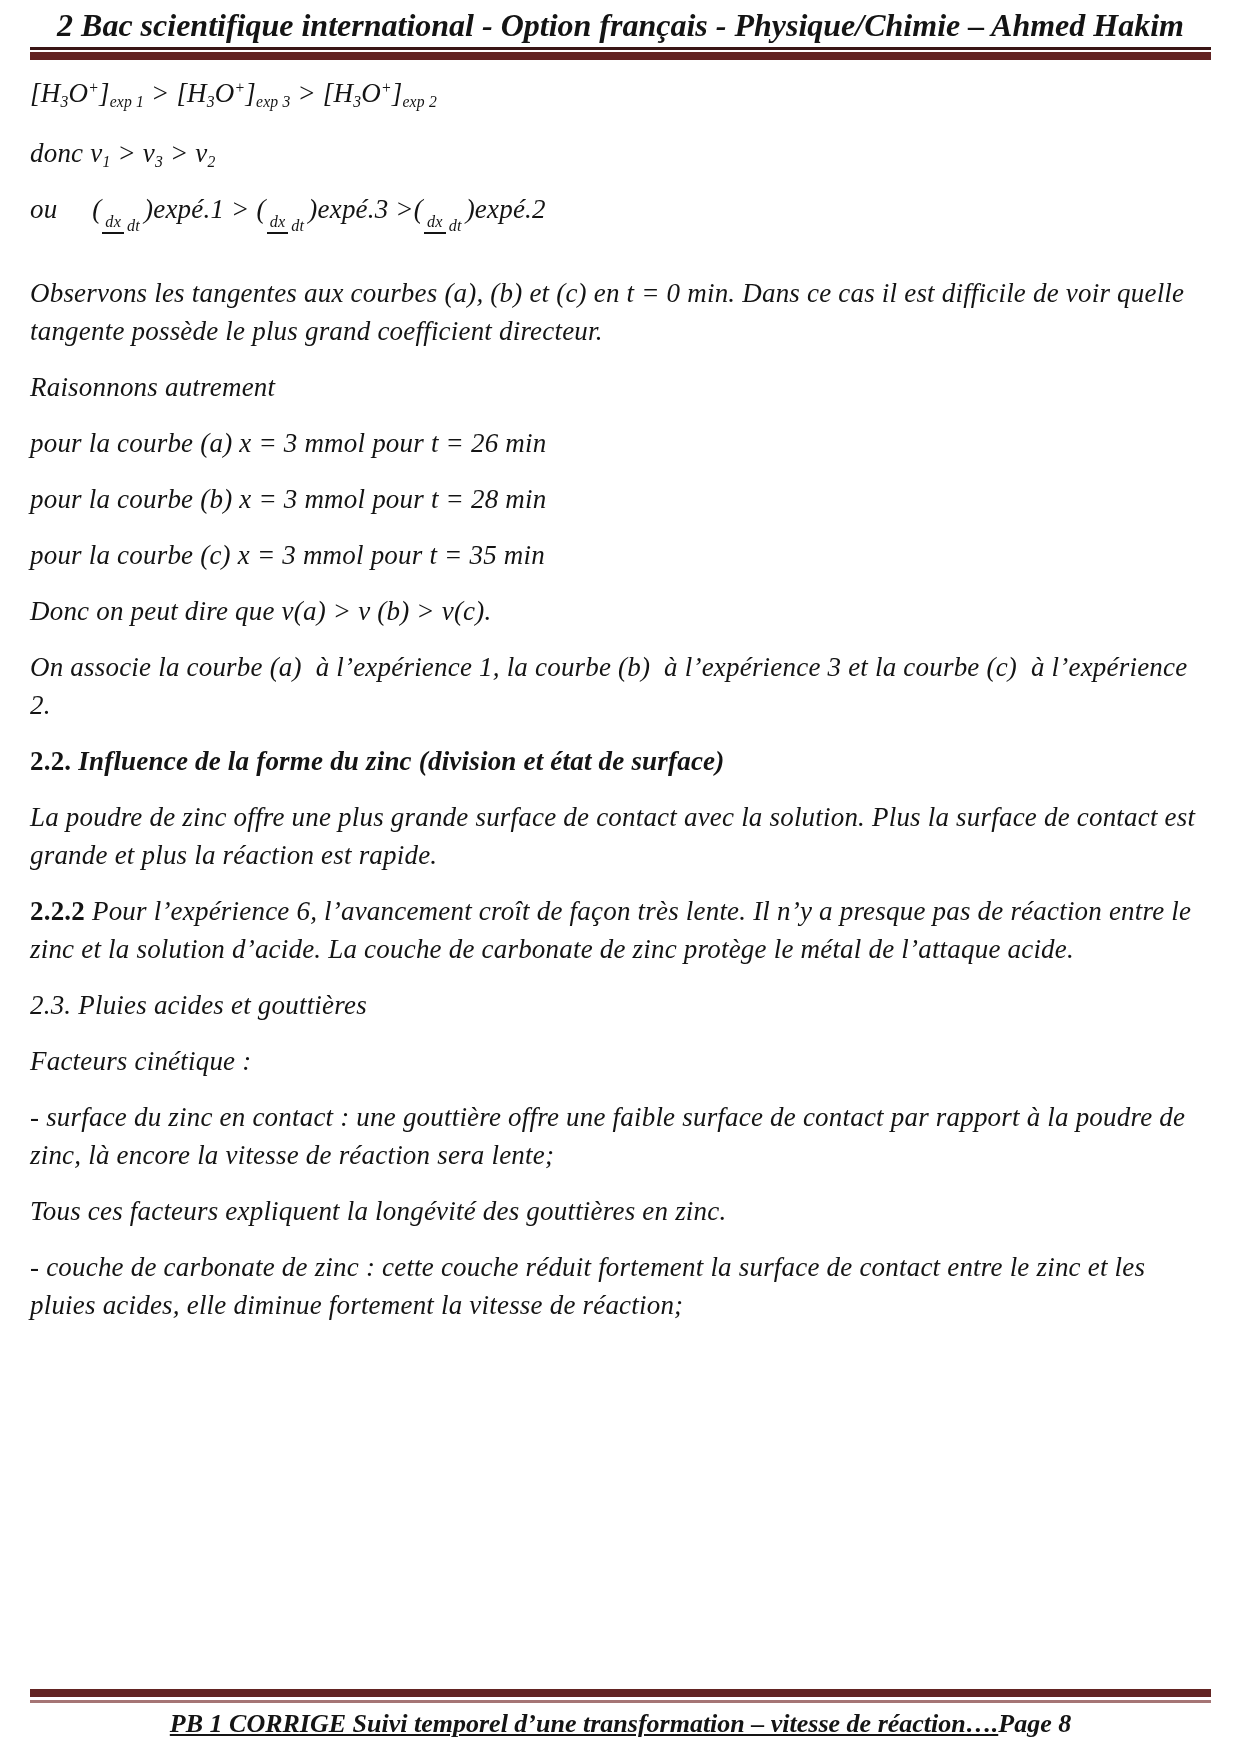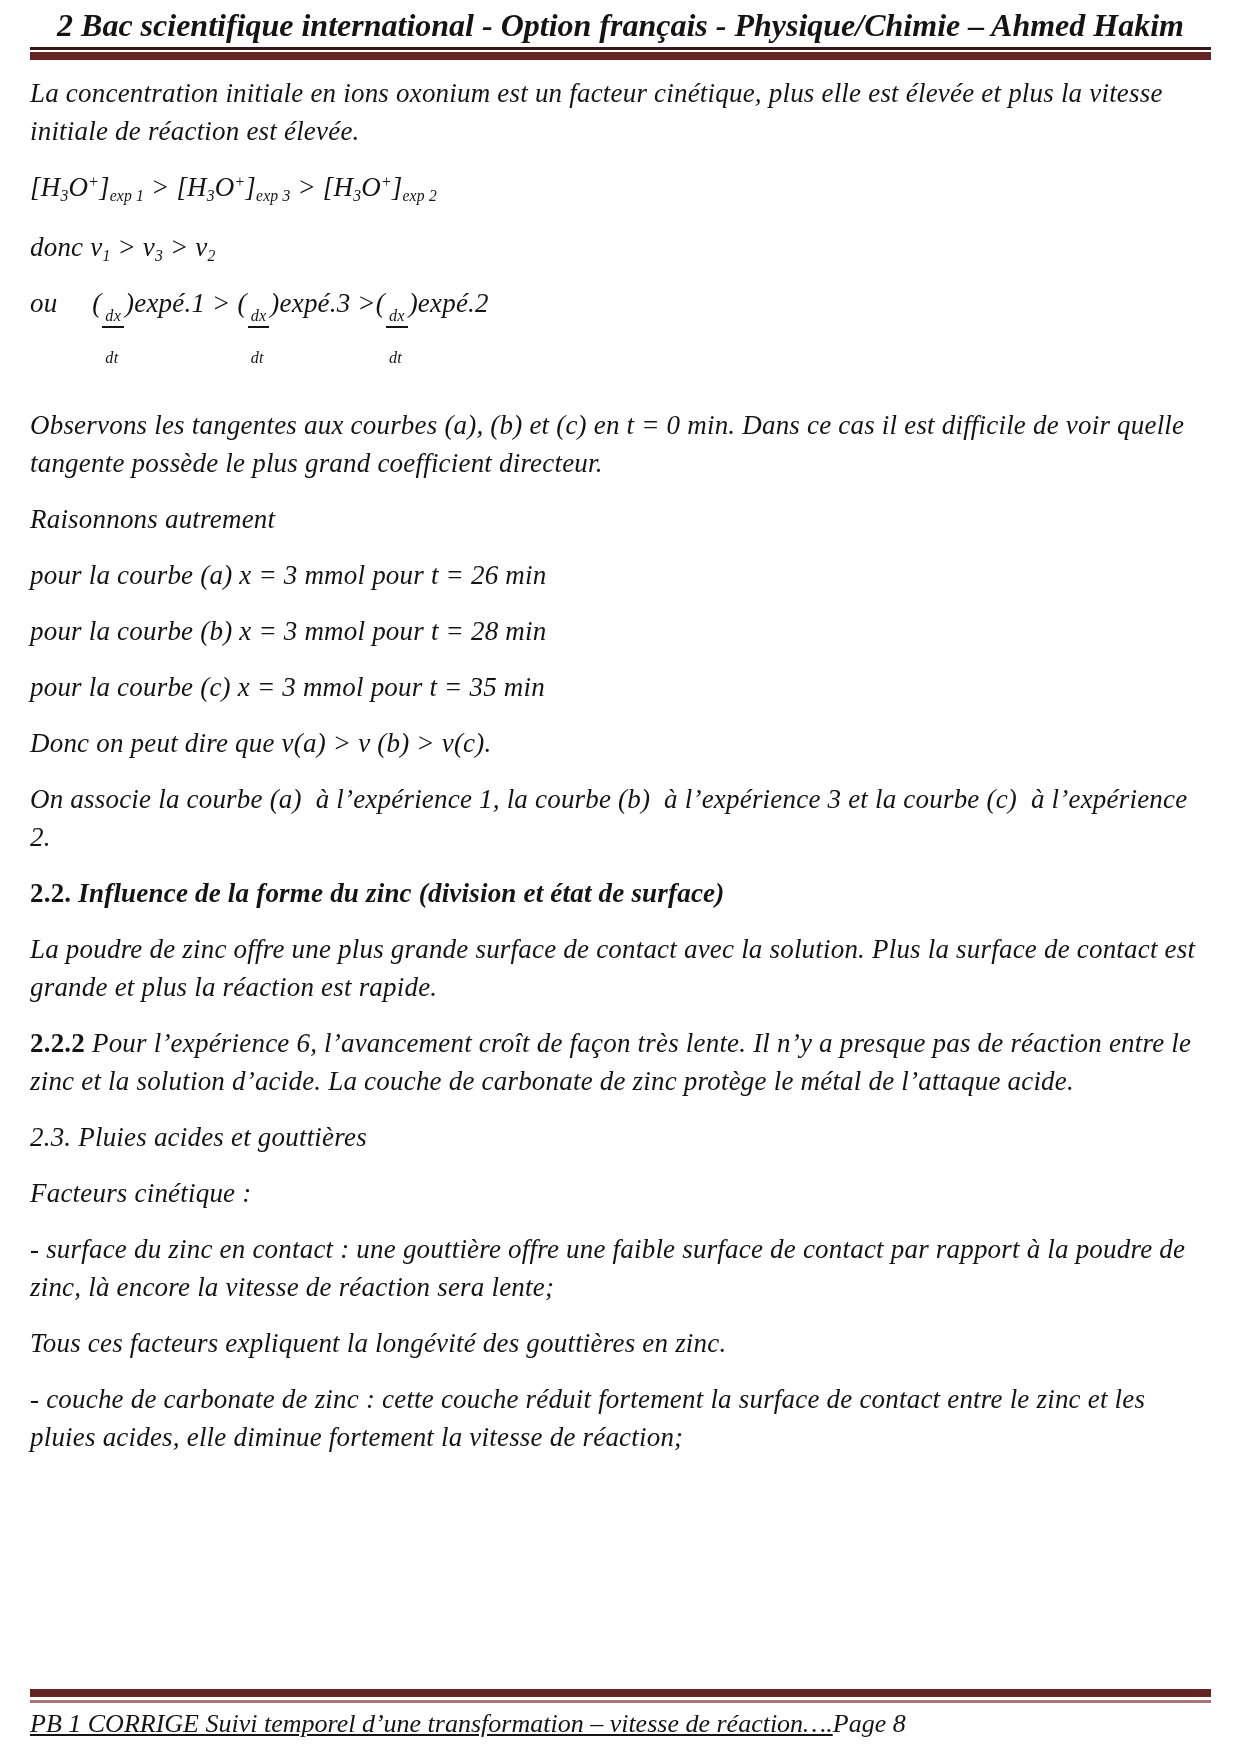--- a/index.html
+++ b/index.html
@@ -29,47 +29,46 @@
   .para{
     font-style:italic;font-weight:400;font-size:27px;line-height:38px;
     margin:0 0 18px 0;letter-spacing:0.2px;
   }
   .para.heading{font-weight:700;}
   .para.formula{margin-top:4px;margin-bottom:22px;}
   .seg-b{font-style:normal;font-weight:700;}
   .para sub{font-size:0.58em;line-height:0;vertical-align:-0.35em;}
   .para sup{font-size:0.58em;line-height:0;vertical-align:0.55em;}
   .frac{
-    display:inline-flex;flex-direction:column;align-items:flex-start;
+    display:inline-flex;flex-direction:row;align-items:center;
     vertical-align:-0.55em;font-size:0.6em;line-height:1.1;margin:0 1px;
   }
   .frac .num{border-bottom:2px solid var(--ink);padding:0 3px;}
   .frac .den{padding:16px 3px;margin-top:6px;}
   
   .footer{position:absolute;left:30px;right:30px;bottom:14px;}
   .footer-rule{
     height:3px;
     border-top:8px solid var(--maroon);
     border-bottom:3px solid var(--light-line);
     margin-bottom:6px;
   }
   .footer-row{
-    display:flex;justify-content:flex-start;align-items:baseline;
-    font-style:italic;font-weight:400;font-size:26px;
+    display:flex;justify-content:center;align-items:baseline;
+    font-style:italic;font-weight:700;font-size:26px;
   }
   .footer-left{text-decoration:underline;}
 </style>
 </head>
 <body>
 
 <div class="page">
   <div class="header-title">2 Bac scientifique international - Option français - Physique/Chimie – Ahmed Hakim</div>
   <div class="header-rule"></div>
   <div class="doc-body">
-      <p class="para text">La concentration initiale en ions oxonium est un facteur cinétique, plus elle est élevée et plus la vitesse initiale de réaction est élevée.</p>
       <p class="para formula">[H<sub>3</sub>O<sup>+</sup>]<sub>exp 1</sub> &gt; [H<sub>3</sub>O<sup>+</sup>]<sub>exp 3</sub> &gt; [H<sub>3</sub>O<sup>+</sup>]<sub>exp 2</sub></p>
       <p class="para text">donc v<sub>1</sub> &gt; v<sub>3</sub> &gt; v<sub>2</sub></p>
       <p class="para formula">ou&nbsp;&nbsp;&nbsp;&nbsp;&nbsp;(<span class="frac">
           <span class="num">dx</span>
           <span class="den">dt</span>
         </span>)expé.1 &gt; (<span class="frac">
           <span class="num">dx</span>
           <span class="den">dt</span>
         </span>)expé.3 &gt;(<span class="frac">
           <span class="num">dx</span>

